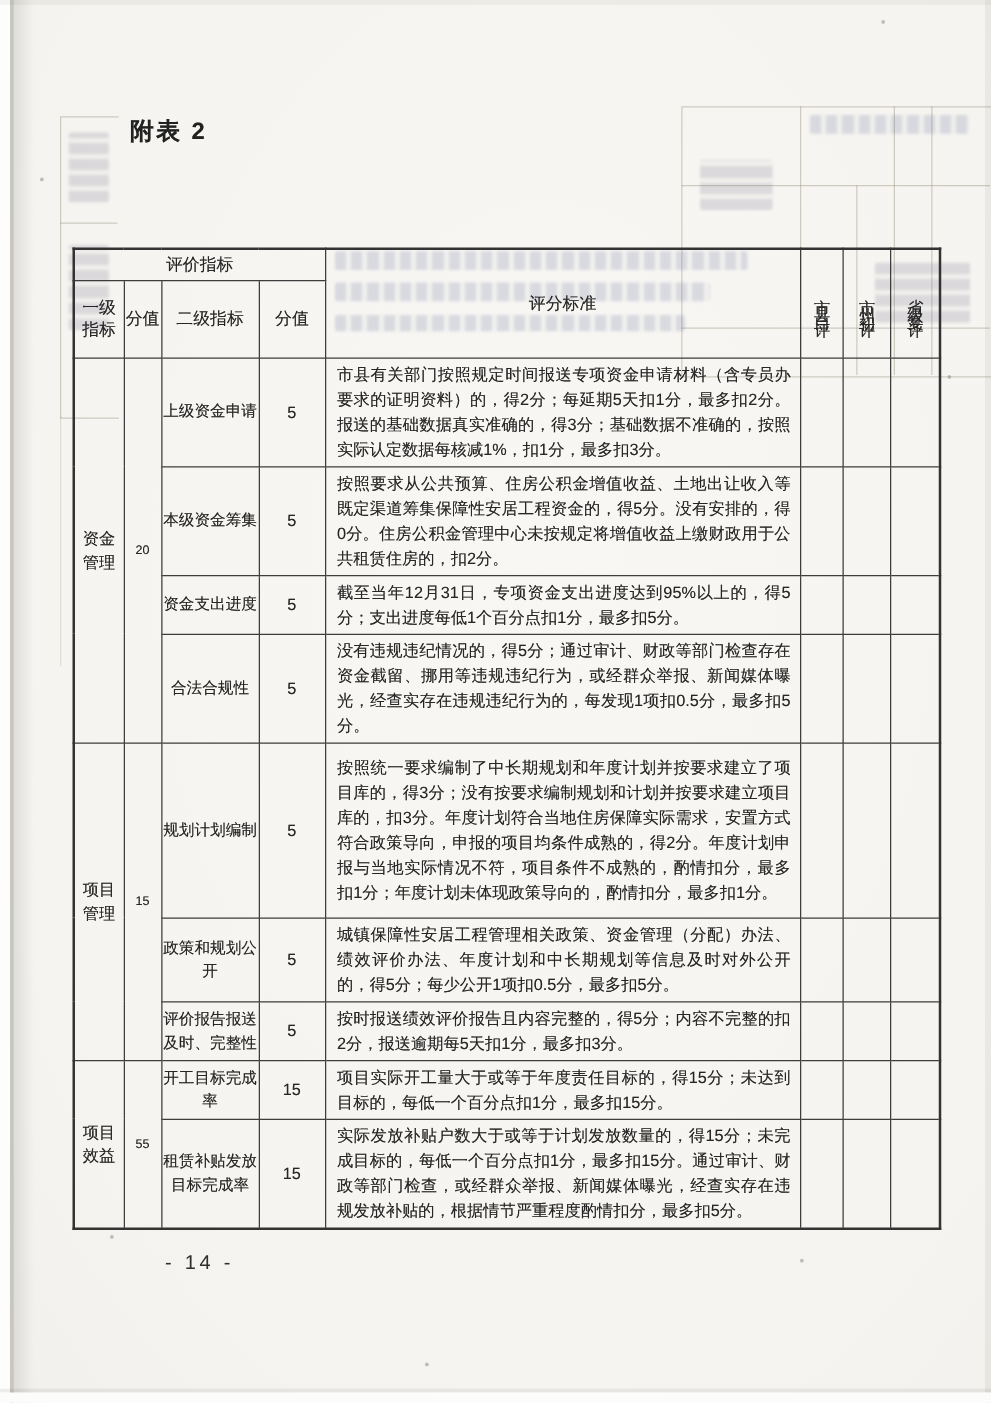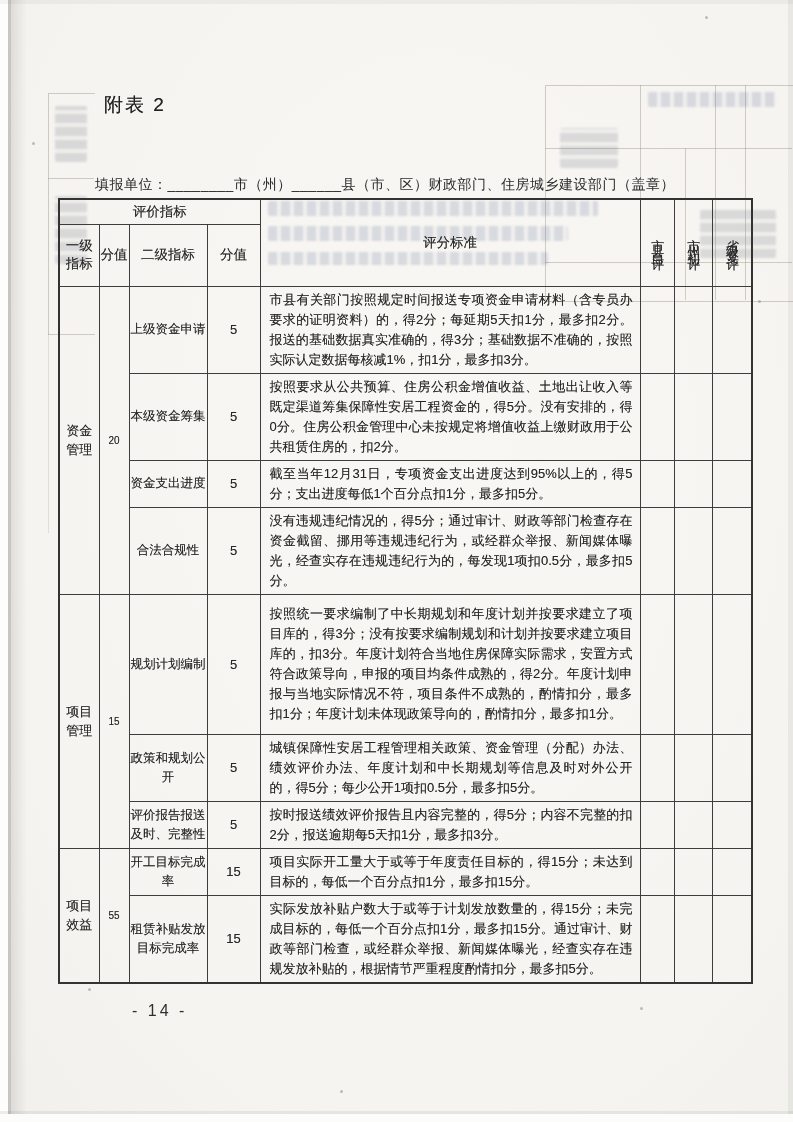--- a/index.html
+++ b/index.html
@@ -32,21 +32,21 @@
     background:repeating-linear-gradient(90deg,rgba(108,118,158,.22) 0 9px,rgba(108,118,158,.04) 9px 13px);
     filter:blur(1.2px);border-radius:2px;
   }
   .bl-txt-v{
     background:repeating-linear-gradient(0deg,rgba(120,118,140,.22) 0 9px,rgba(120,118,140,.04) 9px 13px);
     filter:blur(1.2px);border-radius:2px;
   }
   .speck{position:absolute;width:3px;height:3px;border-radius:50%;background:#8f8d87;opacity:.55;}
 
   
-  .appendix{position:absolute;left:104px;top:92px;font-size:19px;font-weight:normal;color:#222;
+  .appendix{position:absolute;left:104px;top:92px;font-size:19px;font-weight:bold;color:#222;
     letter-spacing:2px;text-shadow:0 0 .5px rgba(0,0,0,.5);}
   .doc-title{position:absolute;left:58px;top:138px;width:693px;margin:0;text-align:center;
     font-size:21px;font-weight:bold;color:#1e1e1e;letter-spacing:.5px;text-shadow:0 0 .6px rgba(0,0,0,.55);}
   .unit-line{position:absolute;left:95px;top:176px;font-size:14px;color:#2a2a2a;letter-spacing:.5px;}
 
   
   table.ind{
     position:absolute;left:58px;top:198px;width:693px;
     border-collapse:collapse;table-layout:fixed;
     color:#262626;
@@ -110,21 +110,20 @@
 
     <div class="speck" style="left:705px;top:16px;"></div>
     <div class="speck" style="left:88px;top:988px;"></div>
     <div class="speck" style="left:640px;top:1007px;"></div>
     <div class="speck" style="left:340px;top:1090px;"></div>
     <div class="speck" style="left:758px;top:300px;"></div>
     <div class="speck" style="left:32px;top:142px;"></div>
   </div>
 
   <div class="appendix">附表 2</div>
-  <div class="unit-line">填报单位：________市（州）______县（市、区）财政部门、住房城乡建设部门（盖章）</div>
 
   <table class="ind">
     <colgroup>
       <col style="width:40px">
         <col style="width:30px">
         <col style="width:78px">
         <col style="width:53px">
       <col style="width:380px">
         <col style="width:34px">
         <col style="width:38px">

